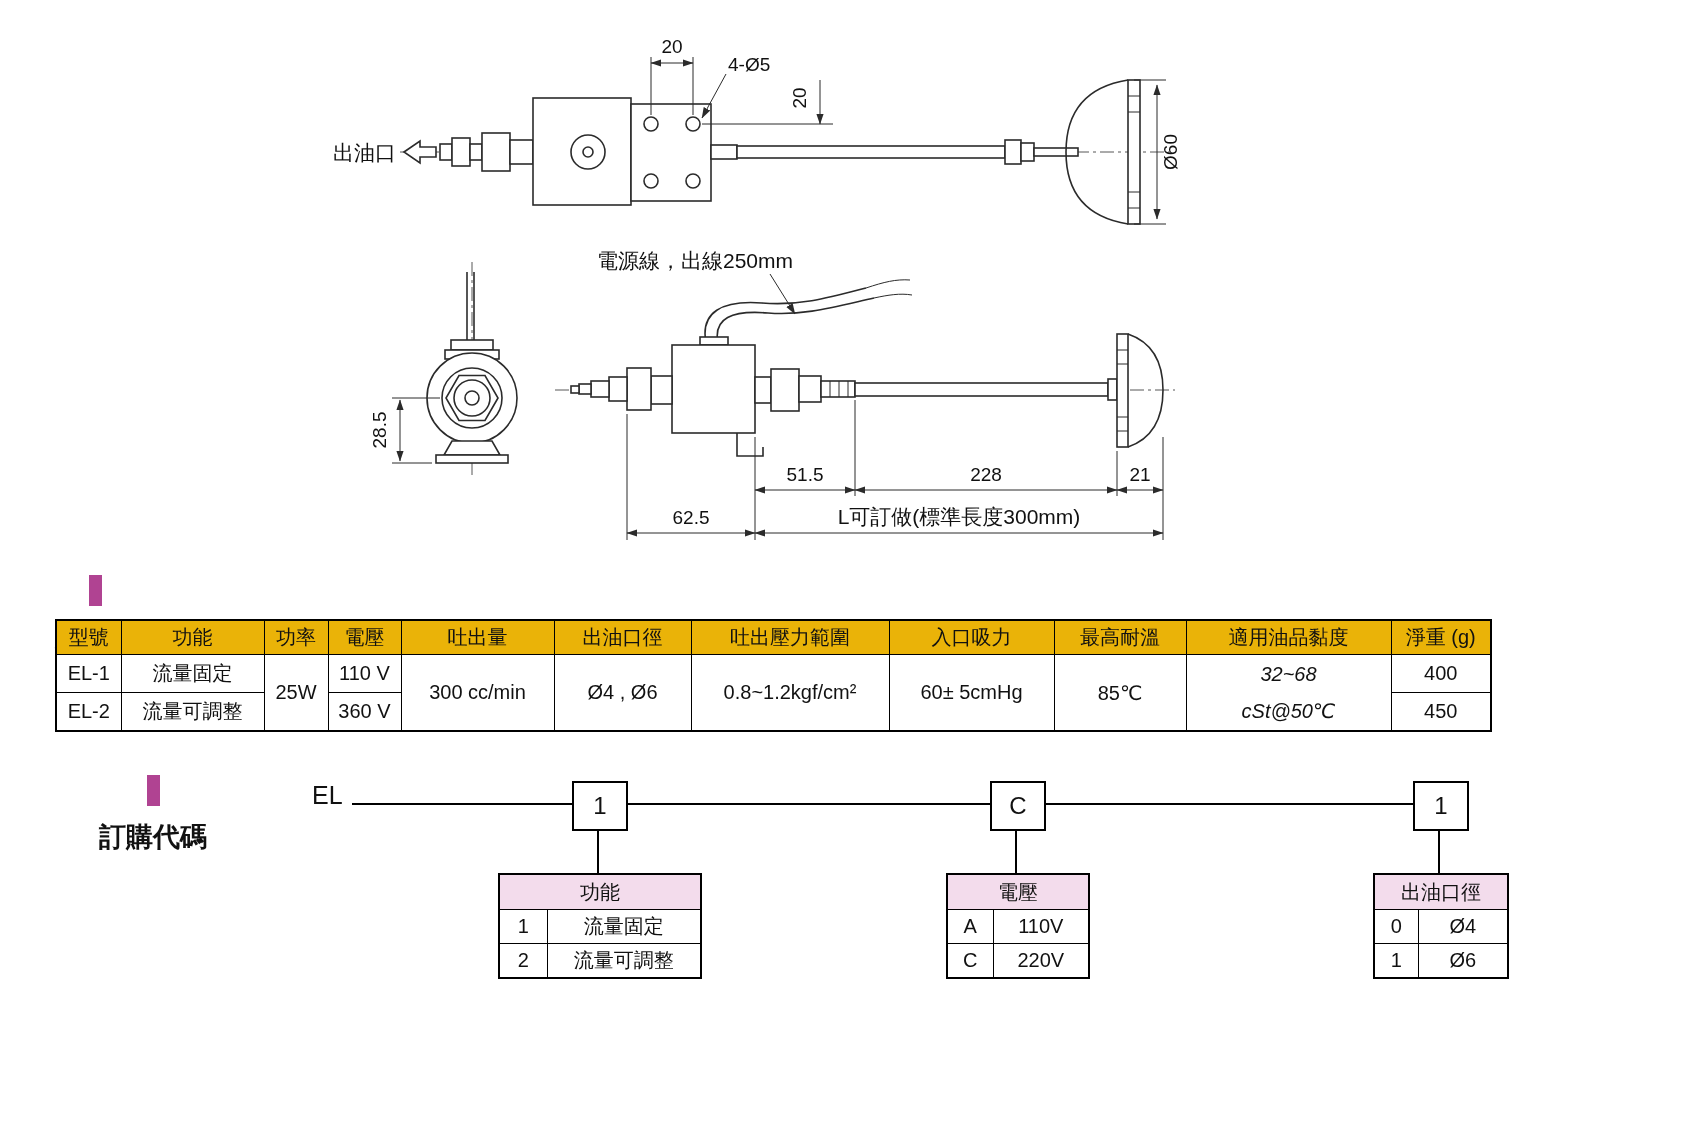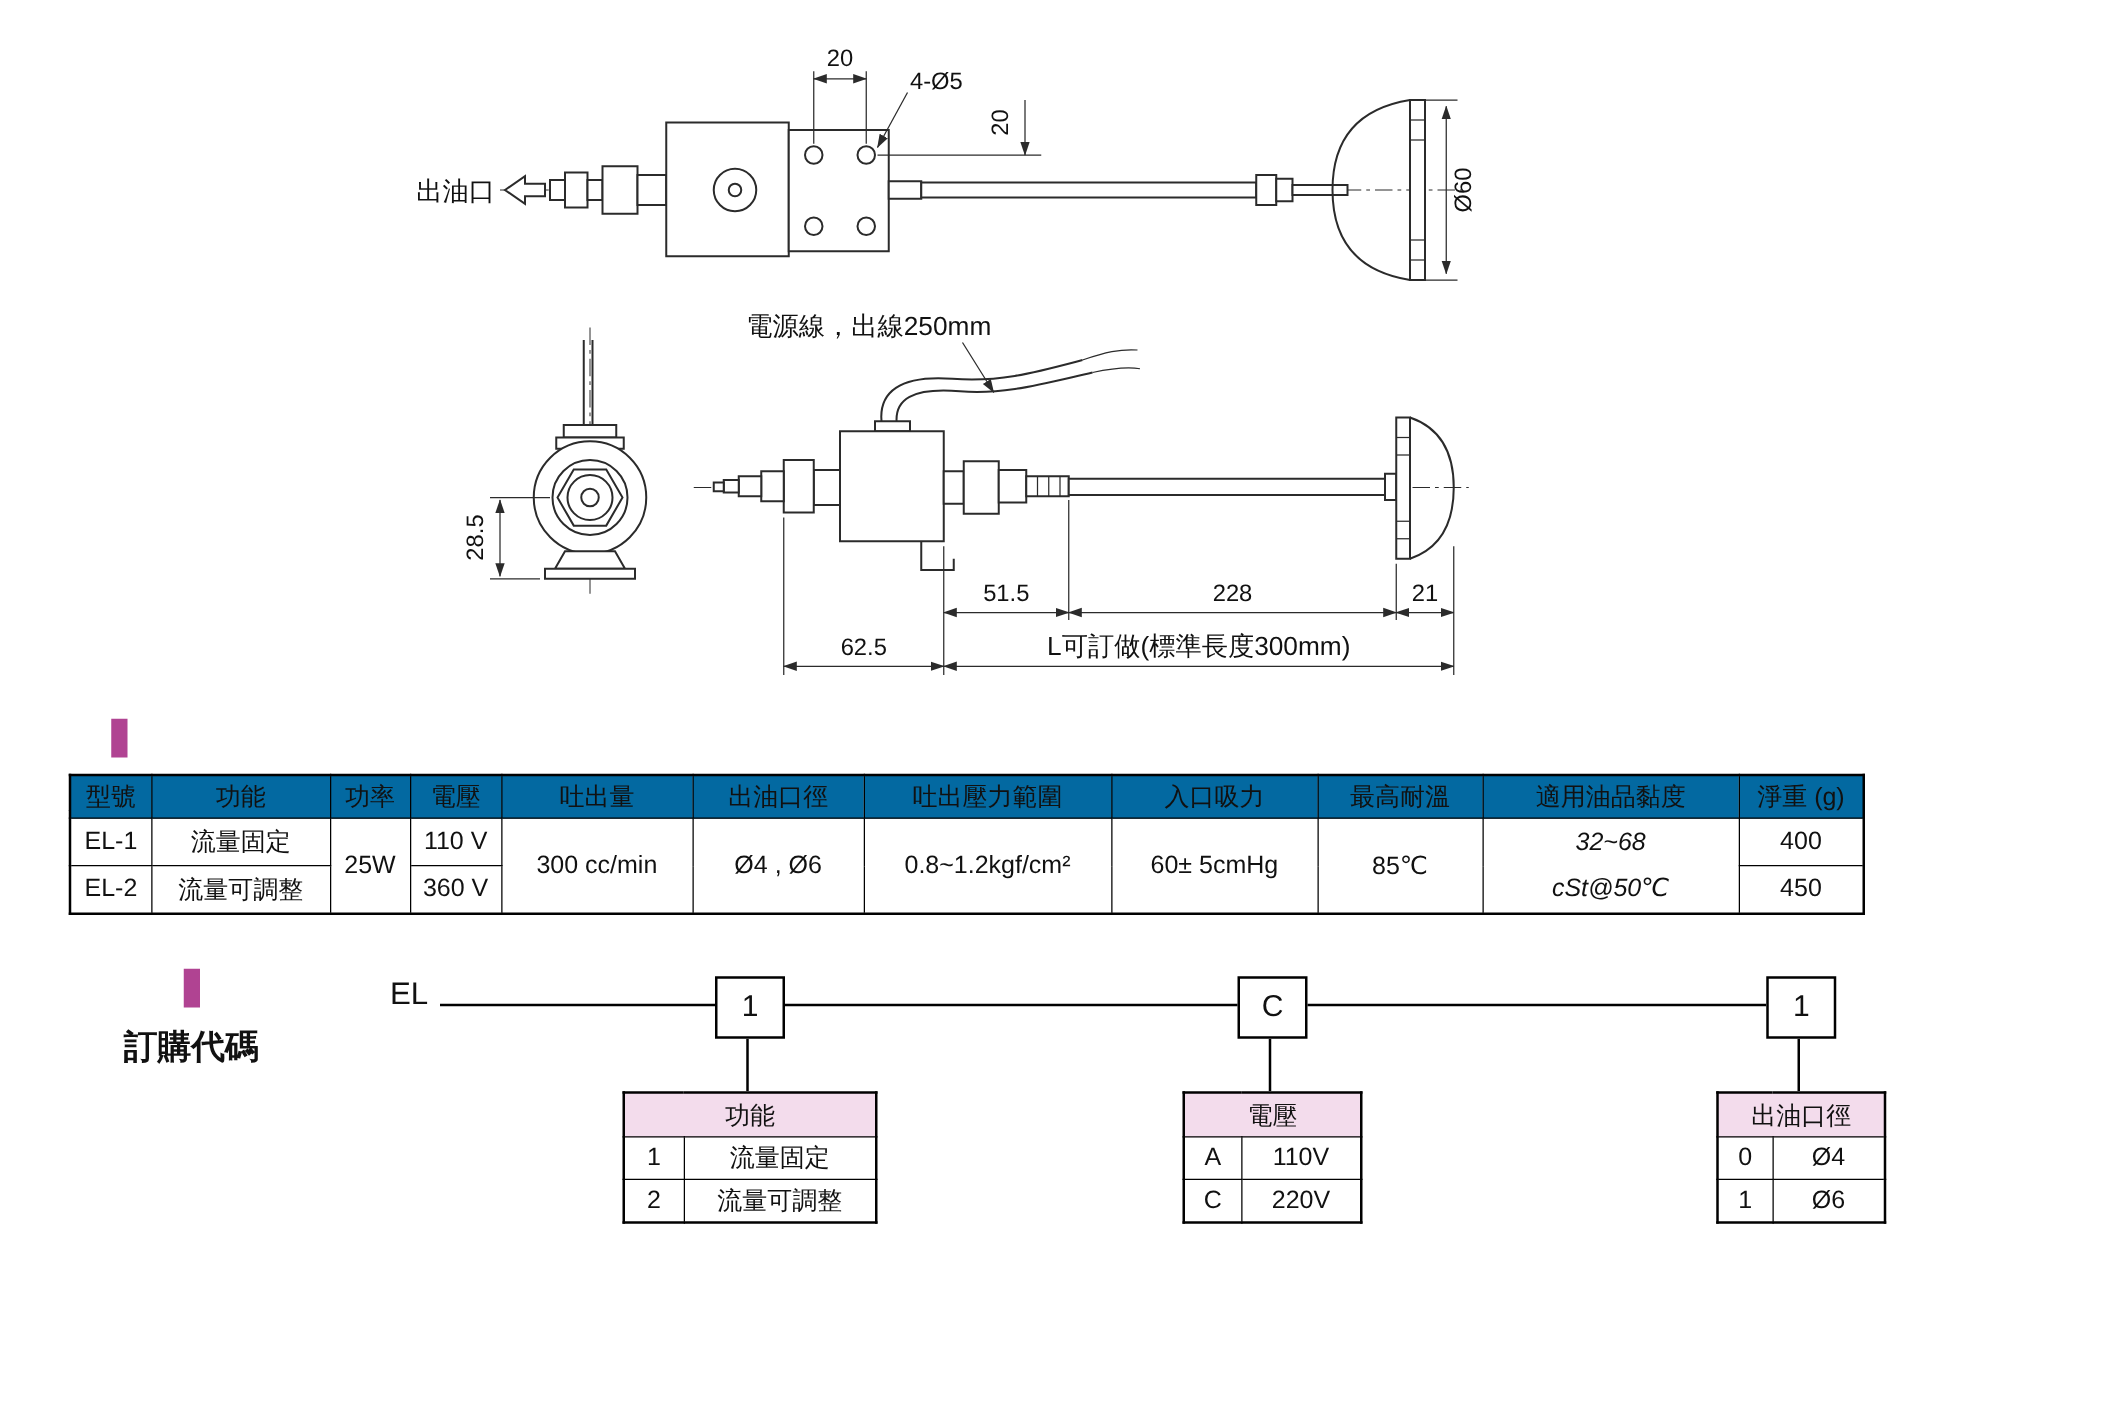--- a/index.html
+++ b/index.html
@@ -16,21 +16,21 @@
 
   
   .spec-table{
     position:absolute;left:55px;top:619px;border-collapse:collapse;table-layout:fixed;
     width:1435px;border:2px solid #000;background:#fff;
   }
   .spec-table th,.spec-table td{
     border:1px solid #000;text-align:center;vertical-align:middle;
     font-size:20px;padding:0;background:#fff;
   }
-  .spec-table th{background:#0369a1;font-weight:400;height:33px;}
+  .spec-table th{background:#eab308;font-weight:400;height:33px;}
   .spec-table td{height:37px;}
   .two-line div{height:37px;line-height:37px;font-style:italic;}
 
   
   .el-label{position:absolute;font-size:25px;}
   .h-line{position:absolute;border-top:2px solid #000;}
   .v-line{position:absolute;border-left:2px solid #000;}
   .code-box{
     position:absolute;width:52px;height:46px;border:2px solid #000;background:#fff;
     display:flex;align-items:center;justify-content:center;font-size:24px;z-index:2;

